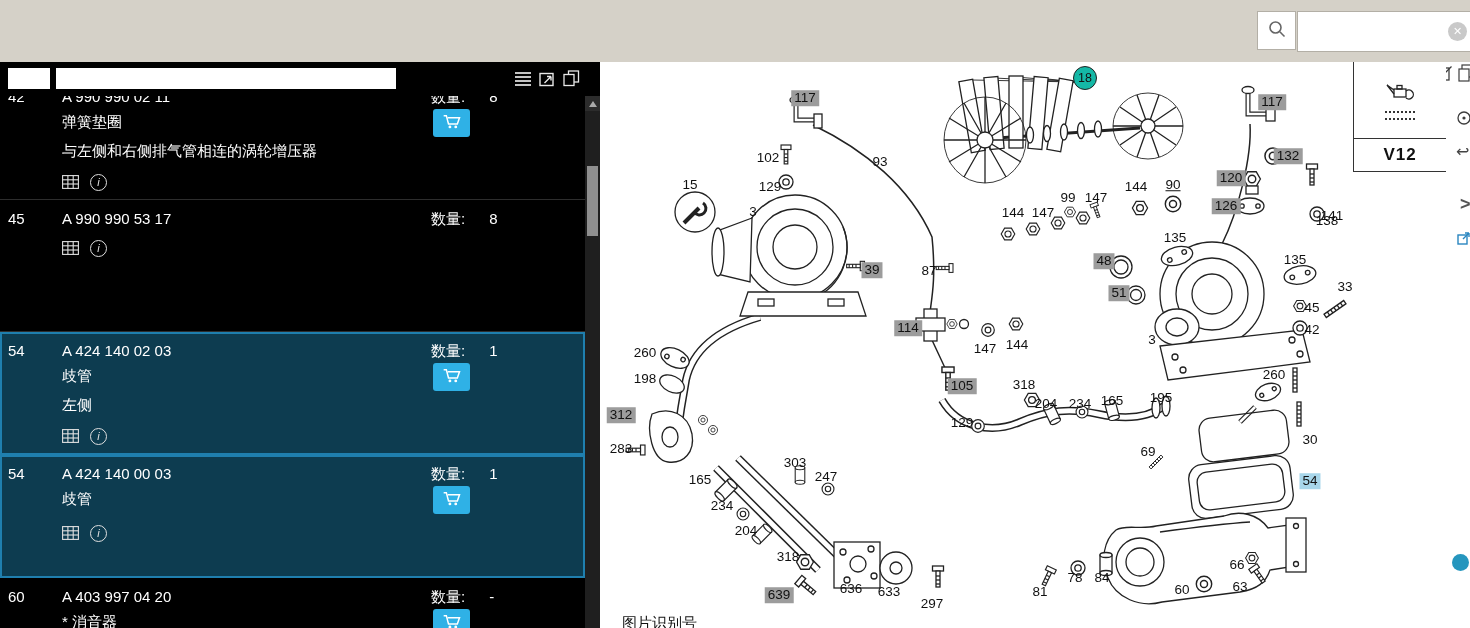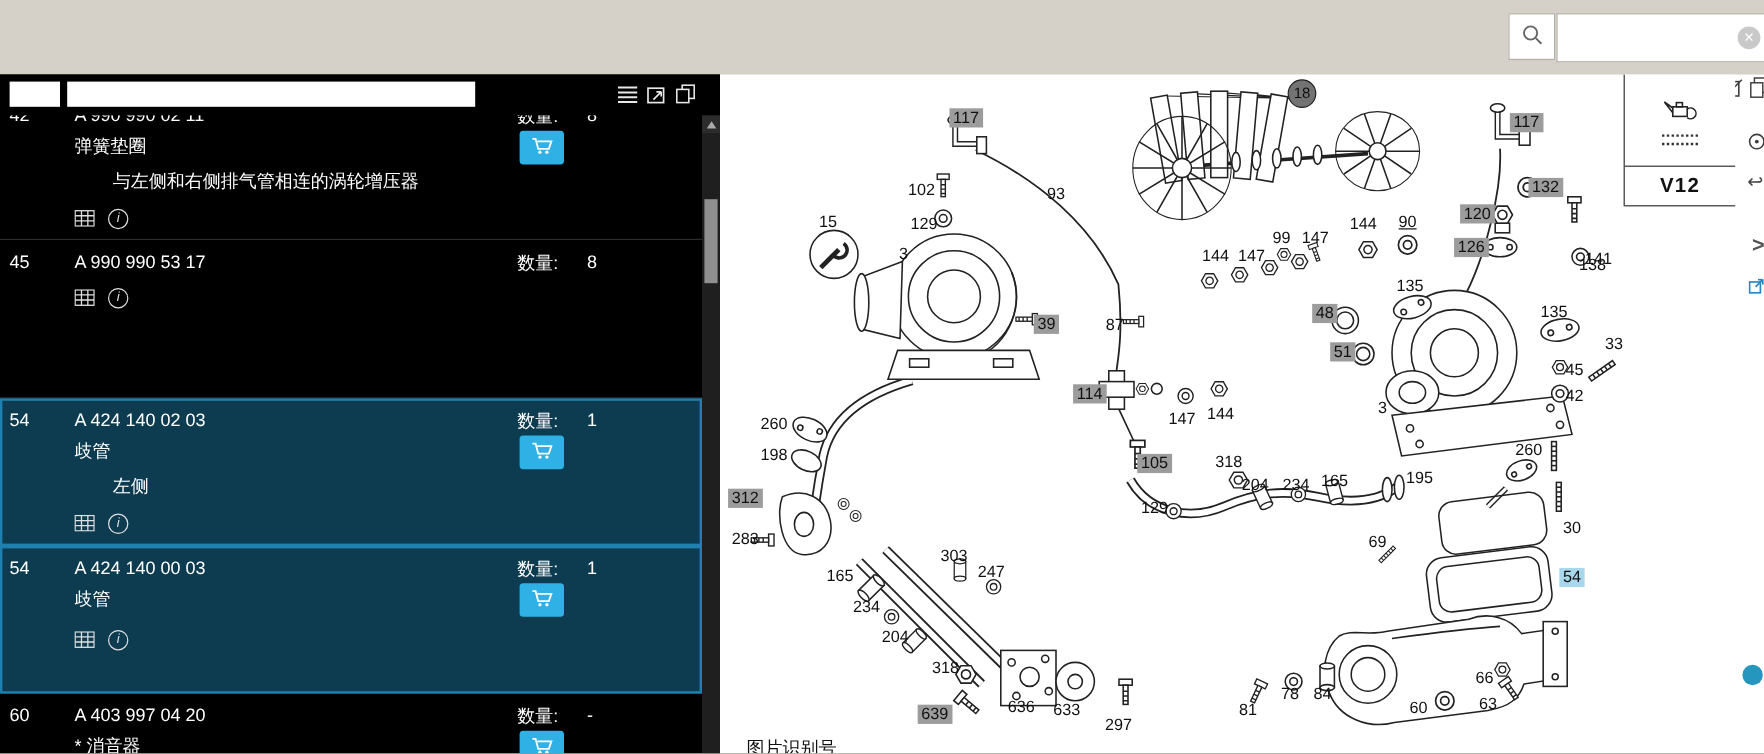--- a/index.html
+++ b/index.html
@@ -32,40 +32,40 @@
   .row.selected{background:#0d3c50;outline:2px solid #1f7fae;outline-offset:-2px;}
   .l1{position:relative;height:24px;}
   .rno{position:absolute;left:8px;}
   .pno{position:absolute;left:62px;}
   .qty{position:absolute;left:431px;display:flex;}
   .qty .qv{margin-left:24px;}
   .l2{position:relative;height:30px;}
   .pname{position:absolute;left:62px;top:1px;}
   .cart{position:absolute;left:433px;top:-3px;width:37px;height:28px;background:#2fb1e6;border:none;
         border-radius:3px;display:flex;align-items:center;justify-content:center;cursor:pointer;}
-  .l3{height:26px;padding-left:94px;}
+  .l3{height:26px;padding-left:62px;}
   .l4{height:28px;padding-left:62px;display:flex;align-items:center;gap:11px;}
   .info-ico{width:17px;height:17px;border:1.5px solid #e0e0e0;border-radius:50%;font-size:11px;font-style:italic;
             display:flex;align-items:center;justify-content:center;color:#e0e0e0;cursor:pointer;box-sizing:border-box;}
   .grid-ico{display:inline-flex;cursor:pointer;}
 
   .vscroll{position:absolute;top:34px;right:0;bottom:0;width:15px;background:#1f1f1f;z-index:3;}
   .vs-up{height:15px;background:#2c2c2c;display:flex;align-items:center;justify-content:center;cursor:pointer;}
   .vs-up::after{content:"";border-left:4px solid transparent;border-right:4px solid transparent;border-bottom:6px solid #aaa;}
   .vs-thumb{position:absolute;top:70px;left:2px;right:2px;height:70px;background:#8f8f8f;cursor:pointer;}
 
   
   .diagram-panel{position:absolute;top:62px;left:600px;right:0;bottom:0;background:#fff;overflow:hidden;}
   #diagram-svg{position:absolute;left:0;top:0;}
   #diagram-labels{position:absolute;inset:0;}
   .callout{position:absolute;transform:translate(-50%,-50%);font-size:13.5px;color:#111;white-space:nowrap;line-height:1.15;cursor:pointer;}
   .callout.gray{background:#9c9c9c;padding:0 3px;}
   .callout.blue{background:#a8d6ea;padding:0 3px;}
   .callout.circled{width:22px;height:22px;border:1.4px solid #222;border-radius:50%;display:flex;
-                   align-items:center;justify-content:center;font-size:12.5px;background:#737373;padding:0;}
+                   align-items:center;justify-content:center;font-size:12.5px;background:#14b8a6;padding:0;}
 
   .legend{position:absolute;left:753px;top:0;width:92px;border-left:1.5px solid #333;background:#fff;z-index:2;}
   .legend-cell1{height:76px;border-bottom:1.5px solid #333;display:flex;flex-direction:column;align-items:center;justify-content:center;gap:5px;}
   .legend-dots{width:30px;height:0;border-bottom:2px dotted #333;}
   .legend-cell2{height:32px;border-bottom:1.5px solid #333;display:flex;align-items:center;justify-content:center;
                 font-weight:bold;font-size:17px;letter-spacing:1px;color:#111;}
   .caption{position:absolute;left:22px;top:552px;font-size:15px;color:#111;}
 
   .dp-icon{position:absolute;display:flex;cursor:pointer;}
   .edit-ico{left:836px;top:2px;}
@@ -554,21 +554,21 @@
         <span class="callout" style="left: 712px; top: 268px;">42</span>
         <span class="callout" style="left: 45px; top: 291px;">260</span>
         <span class="callout" style="left: 45px; top: 317px;">198</span>
         <span class="callout gray" style="left: 21px; top: 353px;">312</span>
         <span class="callout" style="left: 21px; top: 387px;">283</span>
         <span class="callout gray" style="left: 362px; top: 324px;">105</span>
         <span class="callout" style="left: 424px; top: 323px;">318</span>
         <span class="callout" style="left: 446px; top: 342px;">204</span>
         <span class="callout" style="left: 480px; top: 342px;">234</span>
         <span class="callout" style="left: 512px; top: 339px;">165</span>
-        <span class="callout" style="left: 561px; top: 336px; margin-left: 22px;">195</span>
+        <span class="callout" style="left: 561px; top: 336px;">195</span>
         <span class="callout" style="left: 674px; top: 313px;">260</span>
         <span class="callout" style="left: 362px; top: 361px;">129</span>
         <span class="callout" style="left: 710px; top: 378px;">30</span>
         <span class="callout" style="left: 548px; top: 390px;">69</span>
         <span class="callout blue" style="left: 710px; top: 419px;">54</span>
         <span class="callout" style="left: 100px; top: 418px;">165</span>
         <span class="callout" style="left: 195px; top: 401px;">303</span>
         <span class="callout" style="left: 226px; top: 415px;">247</span>
         <span class="callout" style="left: 122px; top: 444px;">234</span>
         <span class="callout" style="left: 146px; top: 469px;">204</span>

